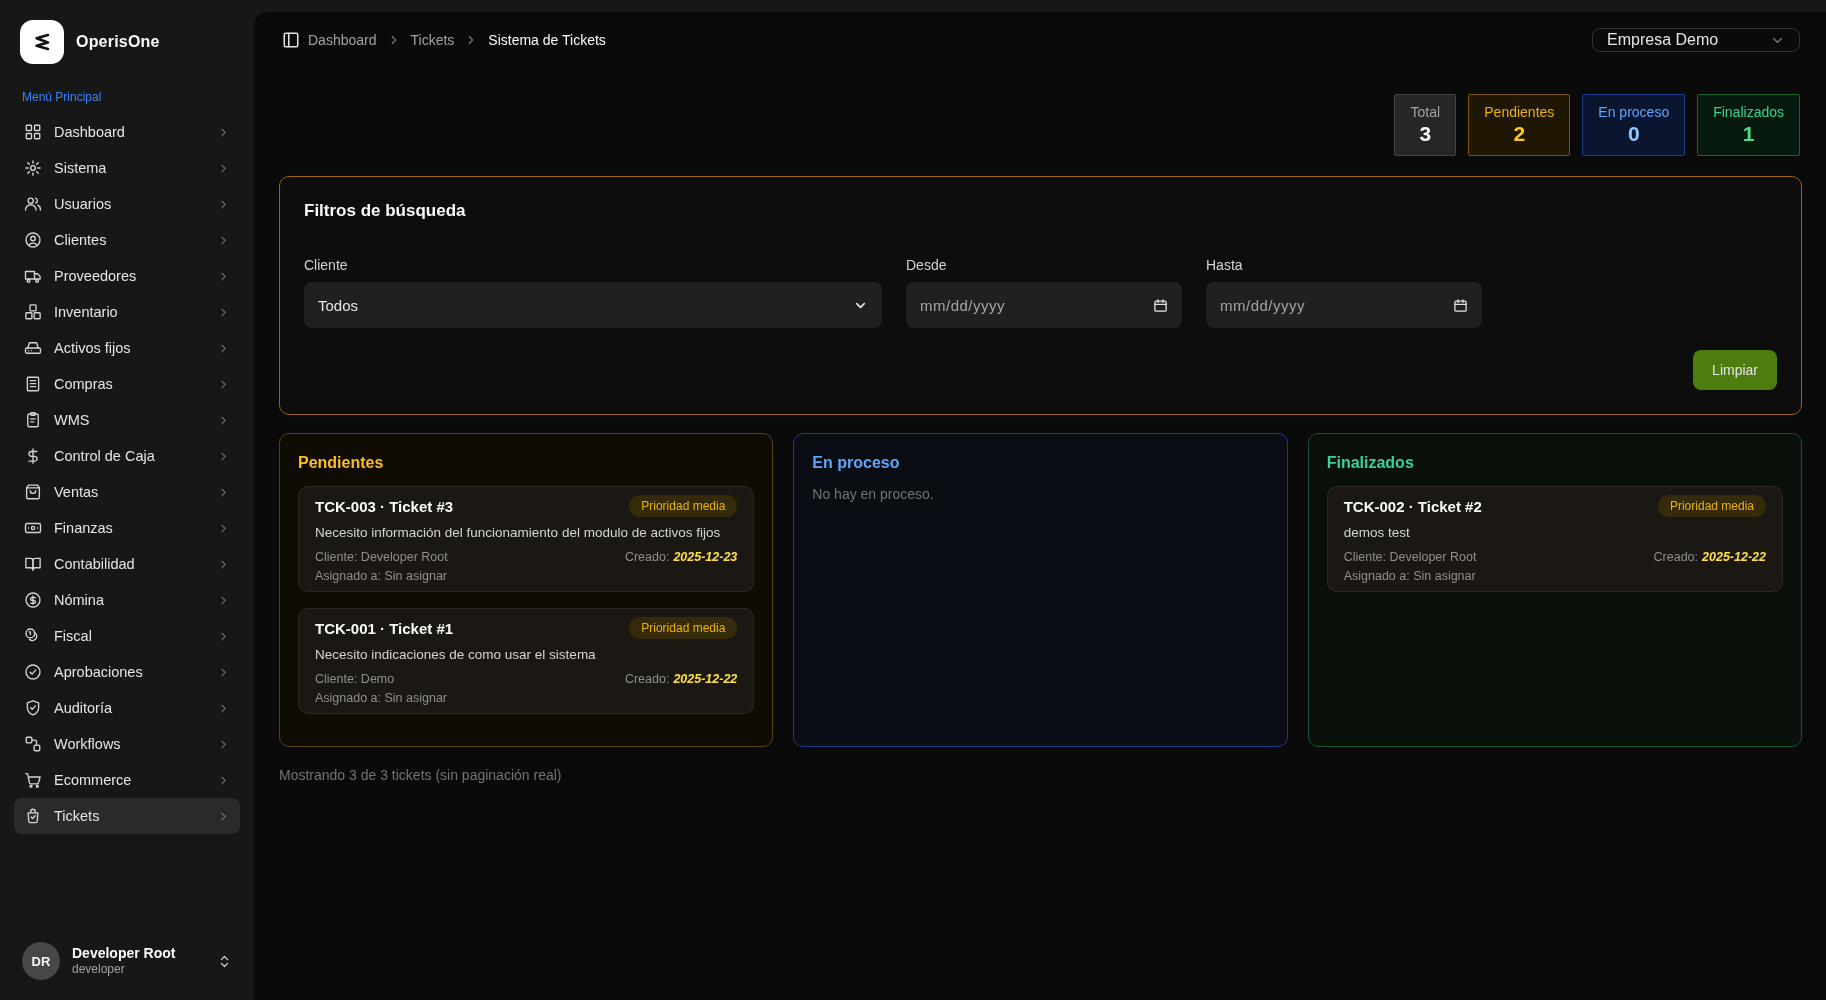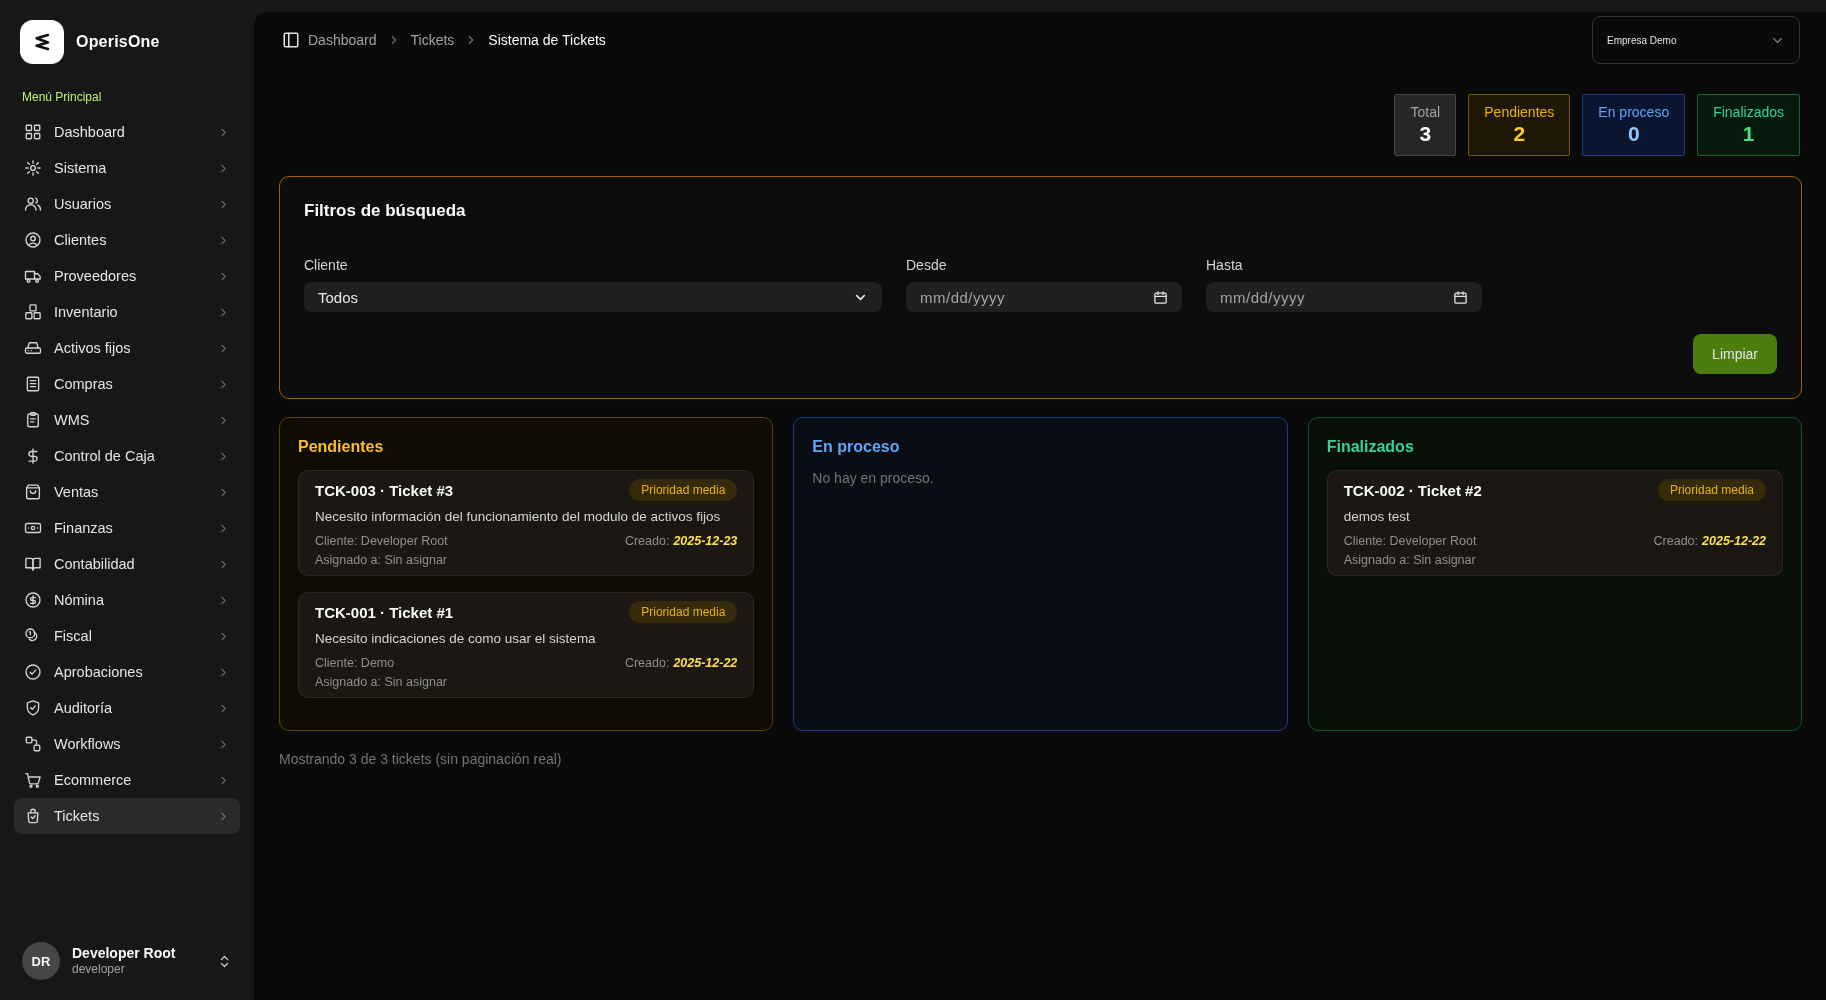--- a/index.html
+++ b/index.html
@@ -4,21 +4,21 @@
 <style>
   * { margin:0; padding:0; box-sizing:border-box; }
   html,body { width:1826px; height:1000px; overflow:hidden; background:#171717;
     font-family:"Liberation Sans", sans-serif; color:#fafafa; }
 
   
   .sidebar { position:fixed; left:0; top:0; width:254px; height:1000px; background:#171717; padding:16px 14px; }
   .brand { display:flex; align-items:center; gap:12px; padding:4px 6px 8px; }
   .brand-logo { width:44px; height:44px; background:#fff; border-radius:13px; display:flex; align-items:center; justify-content:center; }
   .brand-name { font-size:16px; font-weight:700; letter-spacing:.2px; }
-  .menu-label { font-size:12px; color:#bef264; margin:18px 8px 10px; }
+  .menu-label { font-size:12px; color:#3b82f6; margin:18px 8px 10px; }
   .nav-item { display:flex; align-items:center; gap:12px; height:36px; padding:0 10px; border-radius:8px;
     color:#e5e5e5; font-size:14.5px; cursor:pointer; }
   .nav-item.active { background:#2a2a2a; }
   .nav-item .nav-icon { width:18px; height:18px; flex:0 0 18px; color:#d4d4d4; display:flex; align-items:center; }
   .nav-item .nav-chevron { margin-left:auto; color:#a3a3a3; display:flex; }
   .nav-item svg { display:block; }
 
   .user-box { position:absolute; left:14px; right:14px; bottom:14px; display:flex; align-items:center; gap:12px; padding:6px 8px; border-radius:10px; cursor:pointer; }
   .avatar { width:38px; height:38px; border-radius:50%; background:#474747; display:flex; align-items:center; justify-content:center;
     font-size:13px; font-weight:600; color:#f5f5f5; }
@@ -29,21 +29,21 @@
 
   
   .main { position:absolute; left:254px; top:12px; width:1572px; height:988px; background:#0a0a0a;
     border-radius:14px 0 0 0; overflow:hidden; }
   .topbar { display:flex; align-items:center; height:56px; padding:0 26px; }
   .crumbs { display:flex; align-items:center; gap:10px; font-size:14px; color:#a3a3a3; }
   .crumb-current { color:#fafafa; }
   .crumb-sep { color:#737373; display:flex; }
   .panel-toggle { background:none; border:none; color:#e5e5e5; display:flex; cursor:pointer; padding:2px; margin-right:6px; }
   .company-select { margin-left:auto; display:flex; align-items:center; justify-content:space-between; gap:10px;
-    width:208px; height:48px; padding:0 14px; border:1px solid #333; border-radius:8px; font-size:10px; color:#e5e5e5; cursor:pointer; }
+    width:208px; height:24px; padding:0 14px; border:1px solid #333; border-radius:8px; font-size:16px; color:#e5e5e5; cursor:pointer; }
   .company-select .sel-caret { color:#8a8a8a; display:flex; }
 
   .page-head { display:flex; align-items:flex-start; padding:26px 26px 0; }
   .page-title { font-size:30px; font-weight:700; letter-spacing:.2px; }
   .page-sub { font-size:15px; color:#a3a3a3; margin-top:12px; }
   .stats { margin-left:auto; display:flex; gap:12px; }
   .stat { border-radius:2px; border:1px solid; padding:9px 15px; text-align:center; min-width:62px; }
   .stat .s-label { font-size:14px; }
   .stat .s-value { font-size:21px; font-weight:700; margin-top:2px; }
   .stat.neutral { background:#262626; border-color:#454545; }
@@ -54,21 +54,21 @@
   .stat.blue .s-label { color:#60a5fa; } .stat.blue .s-value { color:#93c5fd; }
   .stat.green { background:#05190d; border-color:#166534; }
   .stat.green .s-label { color:#34d399; } .stat.green .s-value { color:#4ade80; }
 
   
   .filters { margin:20px 24px 0 25px; border:1px solid #a16207; border-radius:10px; background:#0d0d0d; padding:24px; }
   .filters-title { font-size:17px; font-weight:700; }
   .filters-grid { display:flex; gap:24px; margin-top:36px; }
   .f-field { display:flex; flex-direction:column; }
   .f-label { font-size:14px; color:#d4d4d4; margin-bottom:9px; }
-  .f-select, .f-date { height:30px; background:#202020; border:none; border-radius:8px; display:flex; align-items:center;
+  .f-select, .f-date { height:46px; background:#202020; border:none; border-radius:8px; display:flex; align-items:center;
     padding:0 14px; font-size:15px; color:#e5e5e5; cursor:pointer; }
   .f-select { width:578px; justify-content:space-between; }
   .f-date { width:276px; justify-content:space-between; color:#a3a3a3; }
   .f-date .ph { font-size:15px; letter-spacing:.5px; }
   .f-actions { display:flex; justify-content:flex-end; margin-top:22px; }
   .btn-clear { background:#4d7c0f; color:#e5e5e5; border:none; border-radius:8px; height:40px; padding:0 19px;
     font-size:14px; font-family:inherit; cursor:pointer; }
 
   
   .board { display:grid; grid-template-columns:1fr 1fr 1fr; gap:20px; margin:18px 24px 0 25px; }

